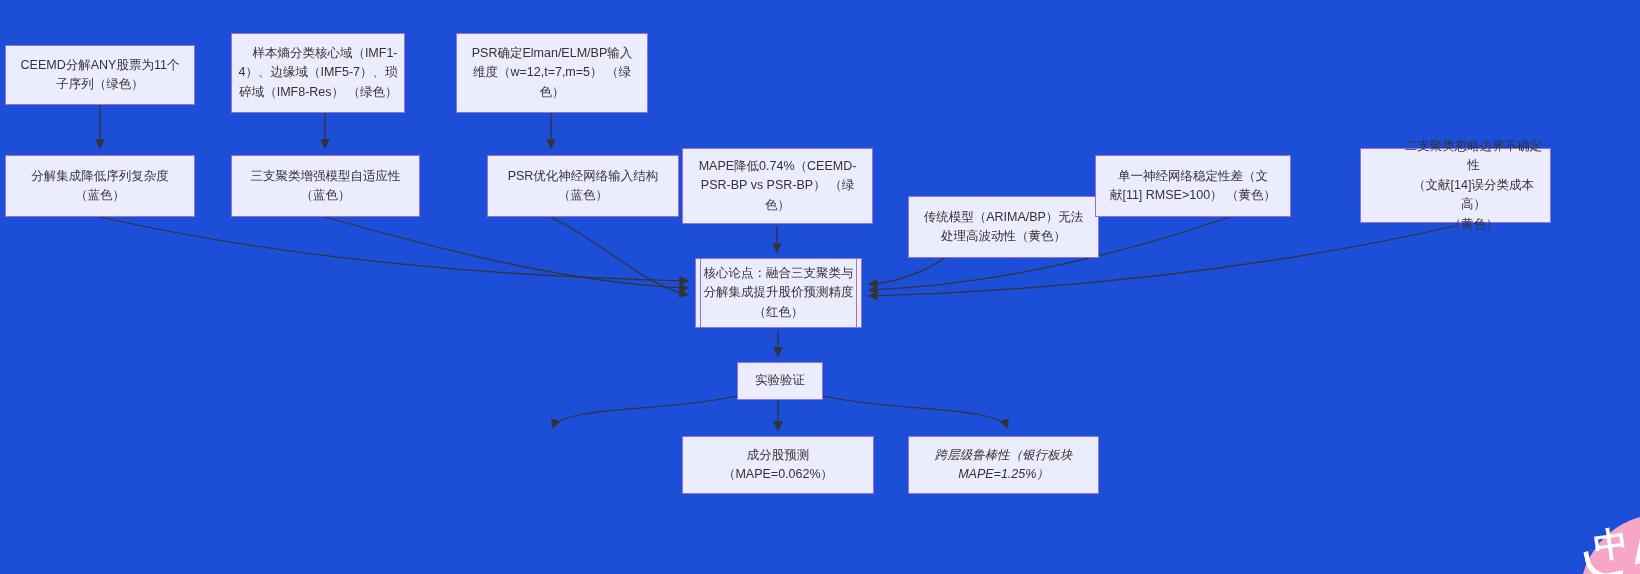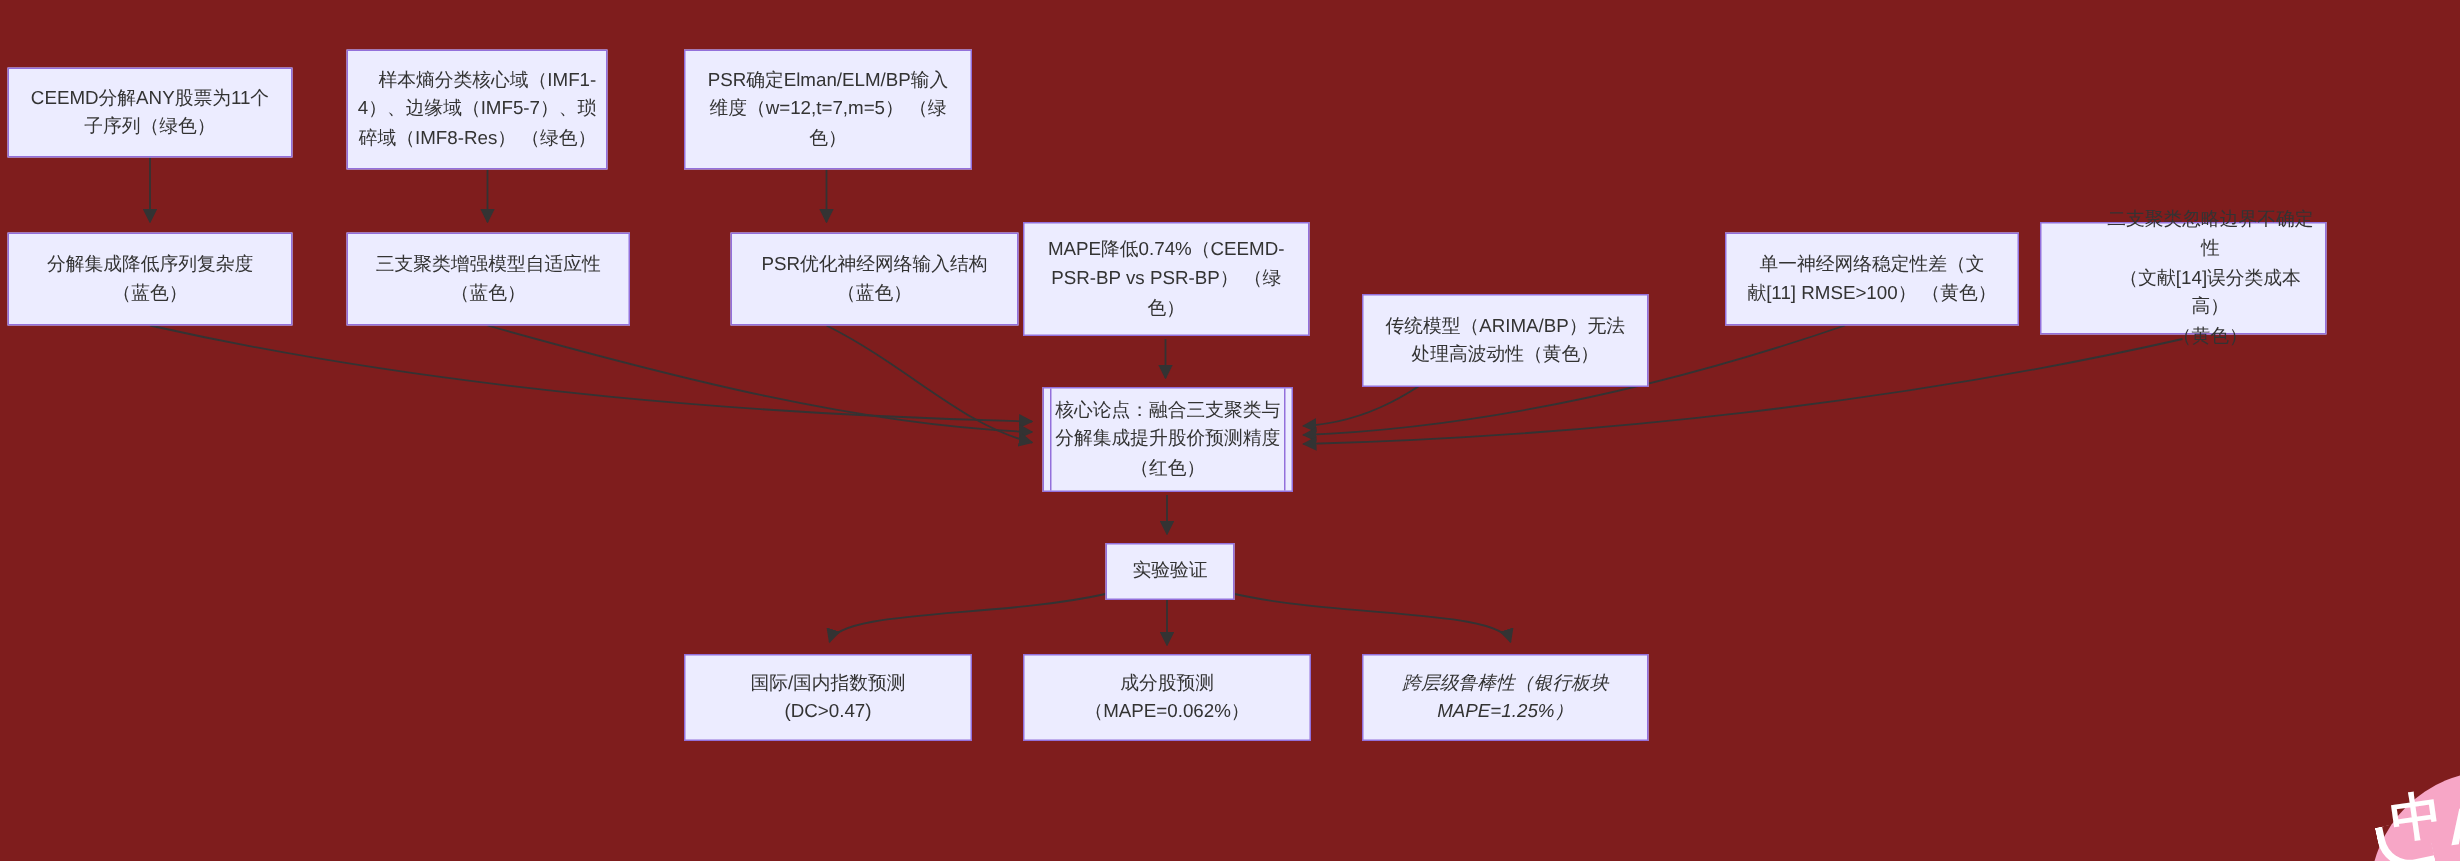--- a/index.html
+++ b/index.html
@@ -1,17 +1,17 @@
 <!DOCTYPE html>
 <html><head>
 <meta charset="utf-8">
 <style>
   html,body{margin:0;padding:0;background:#ffffff;}
   #canvas{
-    position:relative;width:1640px;height:574px;background:#7f1d1d;
+    position:relative;width:1640px;height:574px;background:#1d4ed8;
     font-family:"Liberation Sans","DejaVu Sans",sans-serif;overflow:hidden;
   }
   #edges{position:absolute;left:0;top:0;width:1640px;height:574px;}
   .node{
     position:absolute;box-sizing:border-box;
     background:#ECECFF;border:1px solid #9370DB;
     display:flex;align-items:center;justify-content:center;
     text-align:center;color:#333333;font-size:12.5px;line-height:1.55;
     white-space:pre-line;padding:2px 6px;
   }
@@ -24,21 +24,21 @@
   
   #n-ceemd          {left:5px;   top:45px;  width:190px; height:60px;}
   #n-sample-entropy {left:231px; top:33px;  width:174px; height:80px;text-align:right;}
   #n-psr-input      {left:456px; top:33px;  width:192px; height:80px;}
   
   #n-decompose      {left:5px;   top:155px; width:190px; height:62px;}
   #n-threeway       {left:231px; top:155px; width:189px; height:62px;}
   #n-psr-benefit    {left:456px; top:155px; width:192px; height:62px;margin-left:31px;}
   #n-mape           {left:682px; top:148px; width:191px; height:76px;}
   #n-traditional    {left:908px; top:155px; width:191px; height:62px;margin-top:41px;}
-  #n-single-nn      {left:1150px;top:155px; width:196px; height:62px;}
+  #n-single-nn      {left:1095px;top:155px; width:196px; height:62px;}
   #n-twoway         {left:1360px;top:148px; width:191px; height:75px;padding-left:42px;}
   
   #n-core           {left:695px; top:258px; width:167px; height:70px;}
   #n-experiment     {left:737px; top:362px; width:86px;  height:38px;}
   
   #n-res-index      {left:456px; top:436px; width:192px; height:58px;}
   #n-res-component  {left:682px; top:436px; width:192px; height:58px;}
   #n-res-robust     {left:908px; top:436px; width:191px; height:58px;font-style:italic;}
 
   .edge{fill:none;stroke:#333333;stroke-width:1.2px;}
@@ -112,22 +112,20 @@
 献[11] RMSE&gt;100） （黄色）</div>
   <div class="node" id="n-twoway">二支聚类忽略边界不确定性
 （文献[14]误分类成本高）
 （黄色）</div>
 
   <div class="node subroutine" id="n-core">核心论点：融合三支聚类与
 分解集成提升股价预测精度
 （红色）</div>
   <div class="node" id="n-experiment">实验验证</div>
 
-  <div class="node" id="n-res-index">国际/国内指数预测
-(DC&gt;0.47)</div>
   <div class="node" id="n-res-component">成分股预测
 （MAPE=0.062%）</div>
   <div class="node" id="n-res-robust">跨层级鲁棒性（银行板块
 MAPE=1.25%）</div>
 
   <div id="translate-badge">
     <span class="zh">中</span>
     <span class="en">A</span>
     <span class="swoosh"></span>
   </div>

